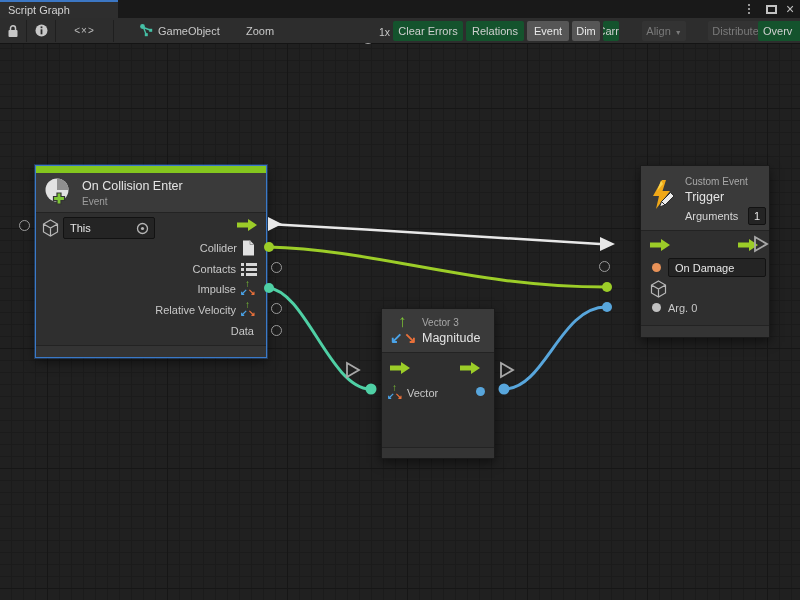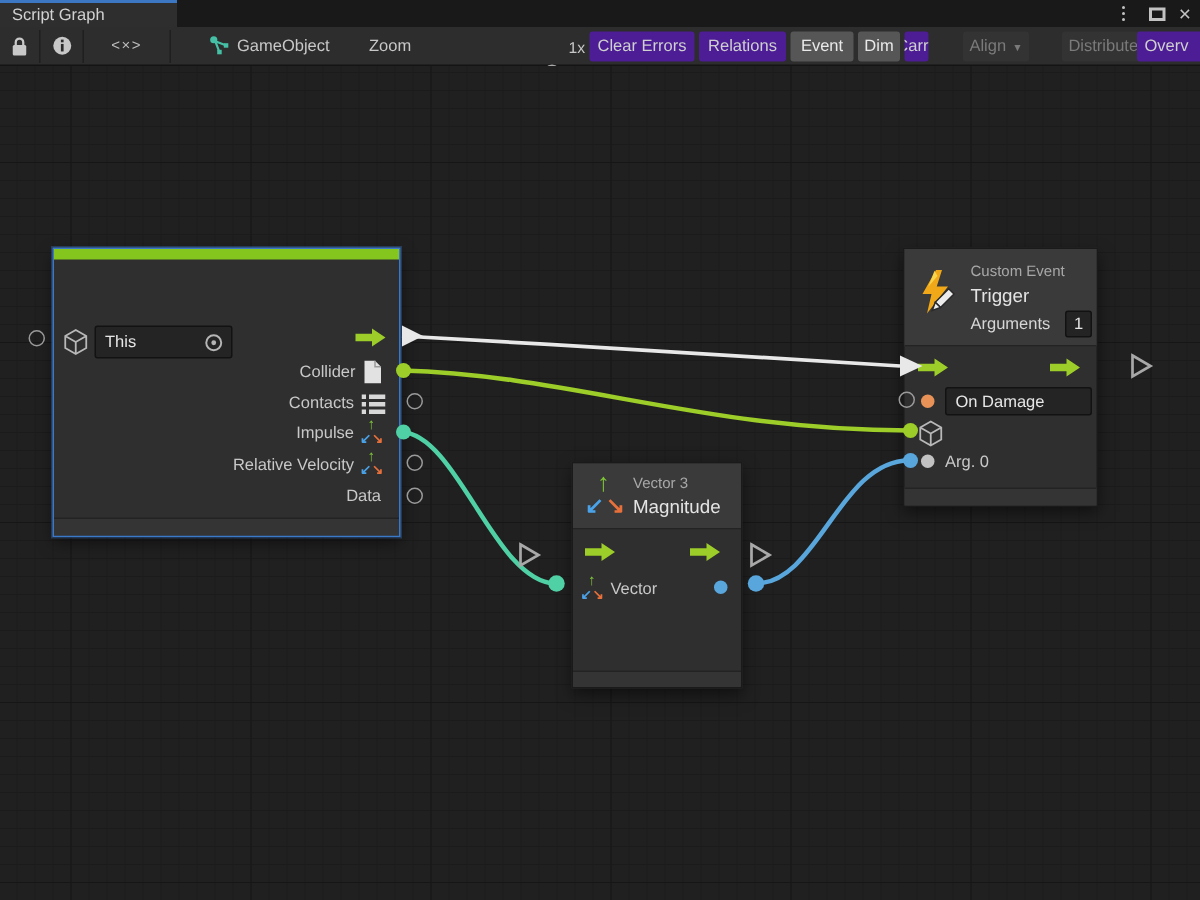--- a/index.html
+++ b/index.html
@@ -30,21 +30,21 @@
   .toolbar { position:absolute; left:0; top:18px; width:800px; height:26px; background:#2d2d2d; border-bottom:1px solid #141414; }
   .tsep { position:absolute; top:2px; width:1px; height:22px; background:#1f1f1f; }
   .tbtn-icon { position:absolute; top:0; height:25px; display:flex; align-items:center; justify-content:center; }
   .codebtn { font-size:10px; color:#bdbdbd; letter-spacing:1px; }
   .crumb-label { position:absolute; left:158px; top:7px; font-size:11px; color:#c8c8c8; }
   .zoom-label { position:absolute; left:246px; top:7px; font-size:11px; color:#c8c8c8; }
   .slider-track { position:absolute; left:288px; top:30px; width:86px; height:2px; background:#8a8a8a; }
   .slider-handle { position:absolute; left:362px; top:25px; width:12px; height:12px; border-radius:50%; background:#a8a8a8; }
   .zoom-value { position:absolute; left:379px; top:8px; font-size:10.5px; color:#c8c8c8; }
   .tbtn {
-    position:absolute; top:3px; height:20px; background:#4c1d95; border-radius:2px;
+    position:absolute; top:3px; height:20px; background:#14532d; border-radius:2px;
     font-size:11px; color:#cfcfcf; display:flex; align-items:center; justify-content:center; gap:4px;
     white-space:nowrap; overflow:hidden;
   }
   .tbtn.active { background:#565656; color:#e9e9e9; }
   .tbtn.disabled { background:#333333; color:#7a7a7a;text-align:right; }
   .caret { font-size:7px; position:relative; top:1px; }
 
   
   .canvas {
     position:absolute; left:0; top:44px; width:800px; height:556px;
@@ -151,20 +151,31 @@
       <span>Distribute</span>
       <span class="caret">▼</span>
     </div>
     <div class="tbtn" style="left:758px;width:60px;justify-content:flex-start;padding-left:5px">Overv</div>
   </div>
 
   <div class="canvas">
 
     <div class="node selected" style="left:35px;top:121px;width:232px;height:193px">
       <div class="node-accent"></div>
+      <div class="node-header" style="top:7px;height:40px">
+        <svg width="30" height="32" viewBox="0 0 30 32" style="position:absolute;left:7px;top:3px">
+          <circle cx="14" cy="14" r="11.5" fill="#e2e2e2"></circle>
+          <path d="M14,14 L14,2.5 A11.5,11.5 0 0 1 25.5,14 Z" fill="#8f8f8f"></path>
+          <g stroke="#333333" stroke-width="1.2" fill="#7ec636">
+            <path d="M10.5,20.5 h3.5 v-3.5 h4 v3.5 h3.5 v4 h-3.5 v3.5 h-4 v-3.5 h-3.5 z"></path>
+          </g>
+        </svg>
+        <div class="node-title" style="left:46px;top:6px">On Collision Enter</div>
+        <div class="node-sub" style="left:46px;top:23px">Event</div>
+      </div>
 
       <svg width="17" height="18" viewBox="0 0 17 18" style="position:absolute;left:6px;top:53px">
         <path d="M8.5,1 L15.5,5 V13 L8.5,17 L1.5,13 V5 Z M1.5,5 L8.5,9 L15.5,5 M8.5,9 V17" fill="none" stroke="#b8b8b8" stroke-width="1.2"></path>
       </svg>
       <div class="field" style="left:27px;top:51px;width:92px;height:22px">
         <span>This</span>
         <svg width="13" height="13" viewBox="0 0 13 13" style="position:absolute;right:5px;top:4px">
           <circle cx="6.5" cy="6.5" r="5" fill="none" stroke="#b5b5b5" stroke-width="1.3"></circle>
           <circle cx="6.5" cy="6.5" r="1.6" fill="#b5b5b5"></circle>
         </svg>
@@ -235,21 +246,21 @@
       <span class="vecico" style="position:absolute;left:6px;top:76px;width:15px;height:16px">
         <span style="left:4px;top:-2px;font-size:10px;color:#7ec636">↑</span>
         <span style="left:-1px;top:7px;font-size:9px;color:#4aa3e8">↙</span>
         <span style="left:7px;top:7px;font-size:9px;color:#e8703a">↘</span>
       </span>
       <div class="port-label" style="position:absolute;left:25px;top:78px">Vector</div>
       <div class="dot" style="right: 9px; top: 78px; background: rgb(88, 166, 220);"></div>
       <div class="node-footer" style="height:11px"></div>
     </div>
 
-    <div class="node" style="left:602px;top:121px;width:130px;height:173px">
+    <div class="node" style="left:640px;top:121px;width:130px;height:173px">
       <div class="node-header" style="top:0;height:65px">
         <svg width="30" height="32" viewBox="0 0 30 32" style="position:absolute;left:8px;top:13px">
           <polygon points="13,1 4,17 10,17 7,30 21,12 13.5,12 17,1" fill="#f0a818"></polygon>
           <polygon points="12,1.5 8,12 14,5" fill="#f8d44c"></polygon>
           <g>
             <polygon points="12.5,22.5 21.5,13.5 25,17 16,26" fill="#ececec" stroke="#2a2a2a" stroke-width="1"></polygon>
             <polygon points="12.5,22.5 16,26 10.5,28" fill="#ececec" stroke="#2a2a2a" stroke-width="1"></polygon>
           </g>
         </svg>
         <div class="node-cat" style="left:44px;top:10px">Custom Event</div>

